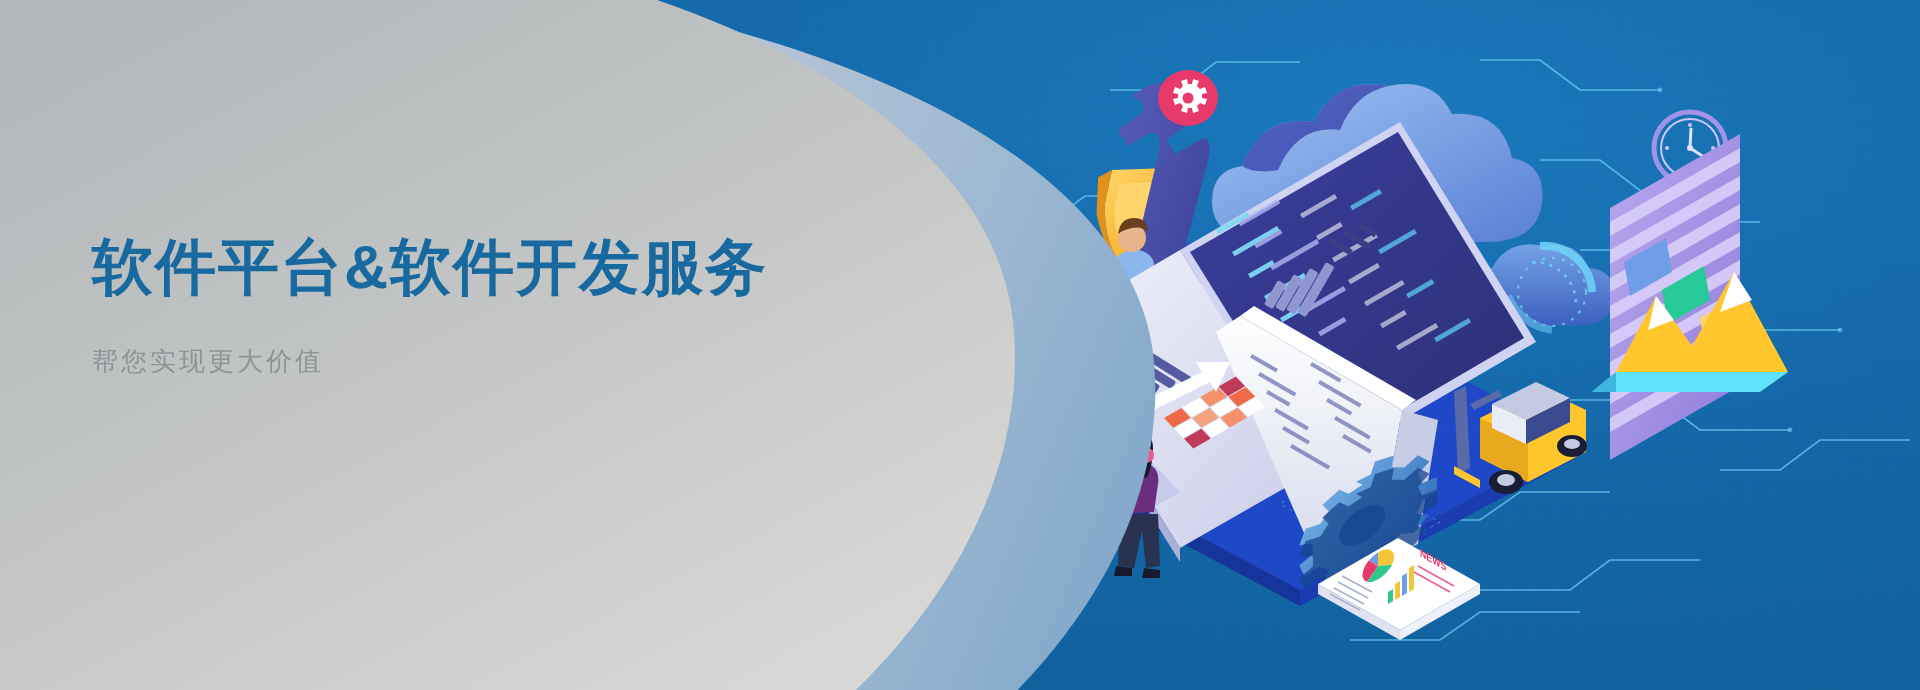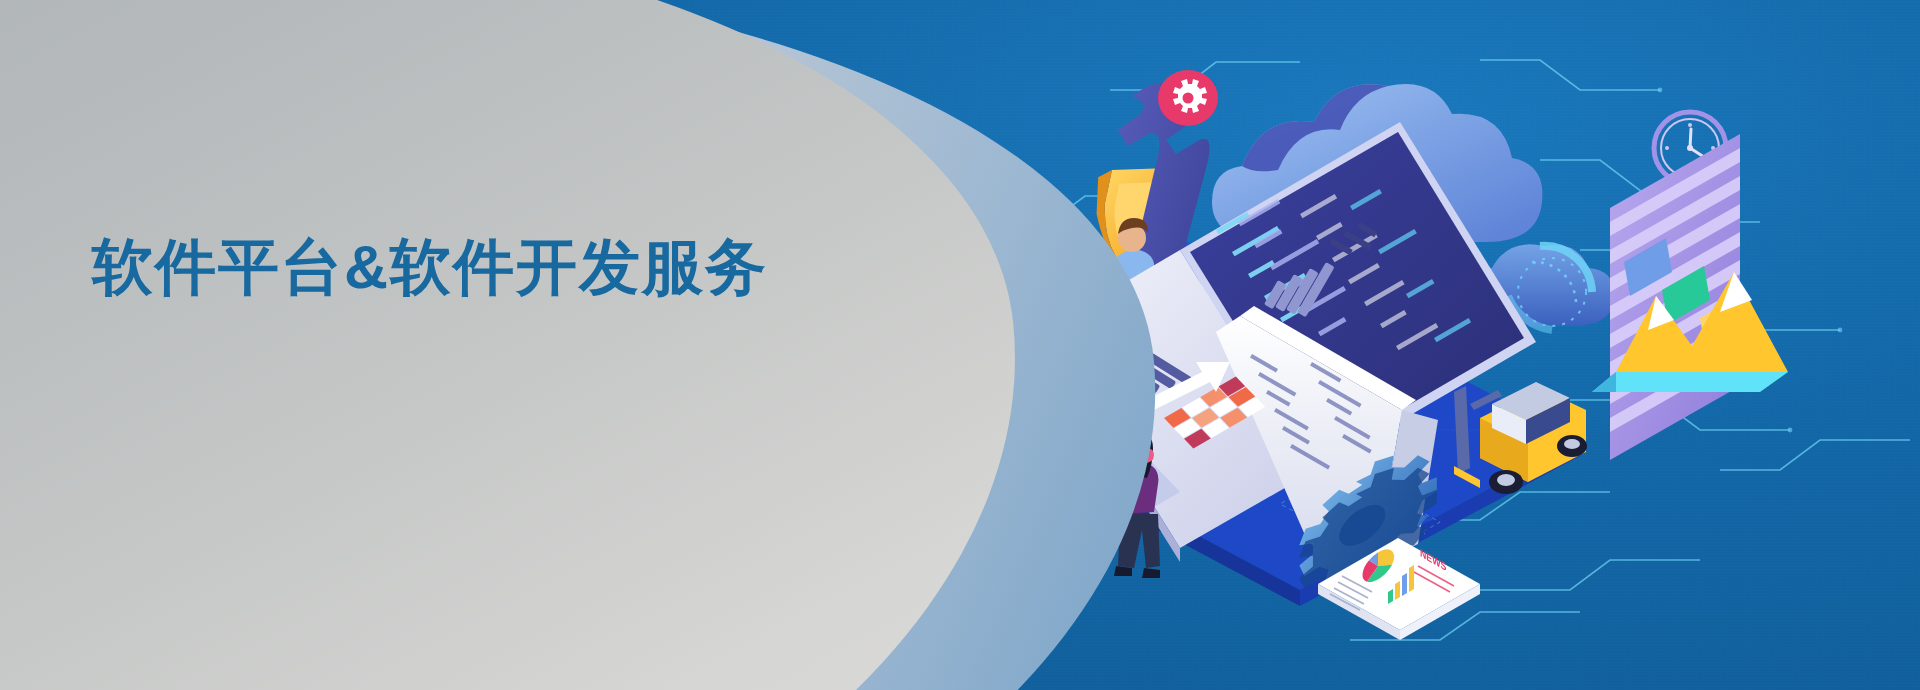--- a/index.html
+++ b/index.html
@@ -453,15 +453,16 @@
       </g>
 
     </svg>
   </div>
 
   <div class="curve-mid"></div>
   <div class="curve-gray"></div>
 
   <div class="text-block">
     <h1 class="title">软件平台&amp;软件开发服务</h1>
+    <p class="subtitle">帮您实现更大价值</p>
   </div>
 
 </div>
 
 </body></html>

